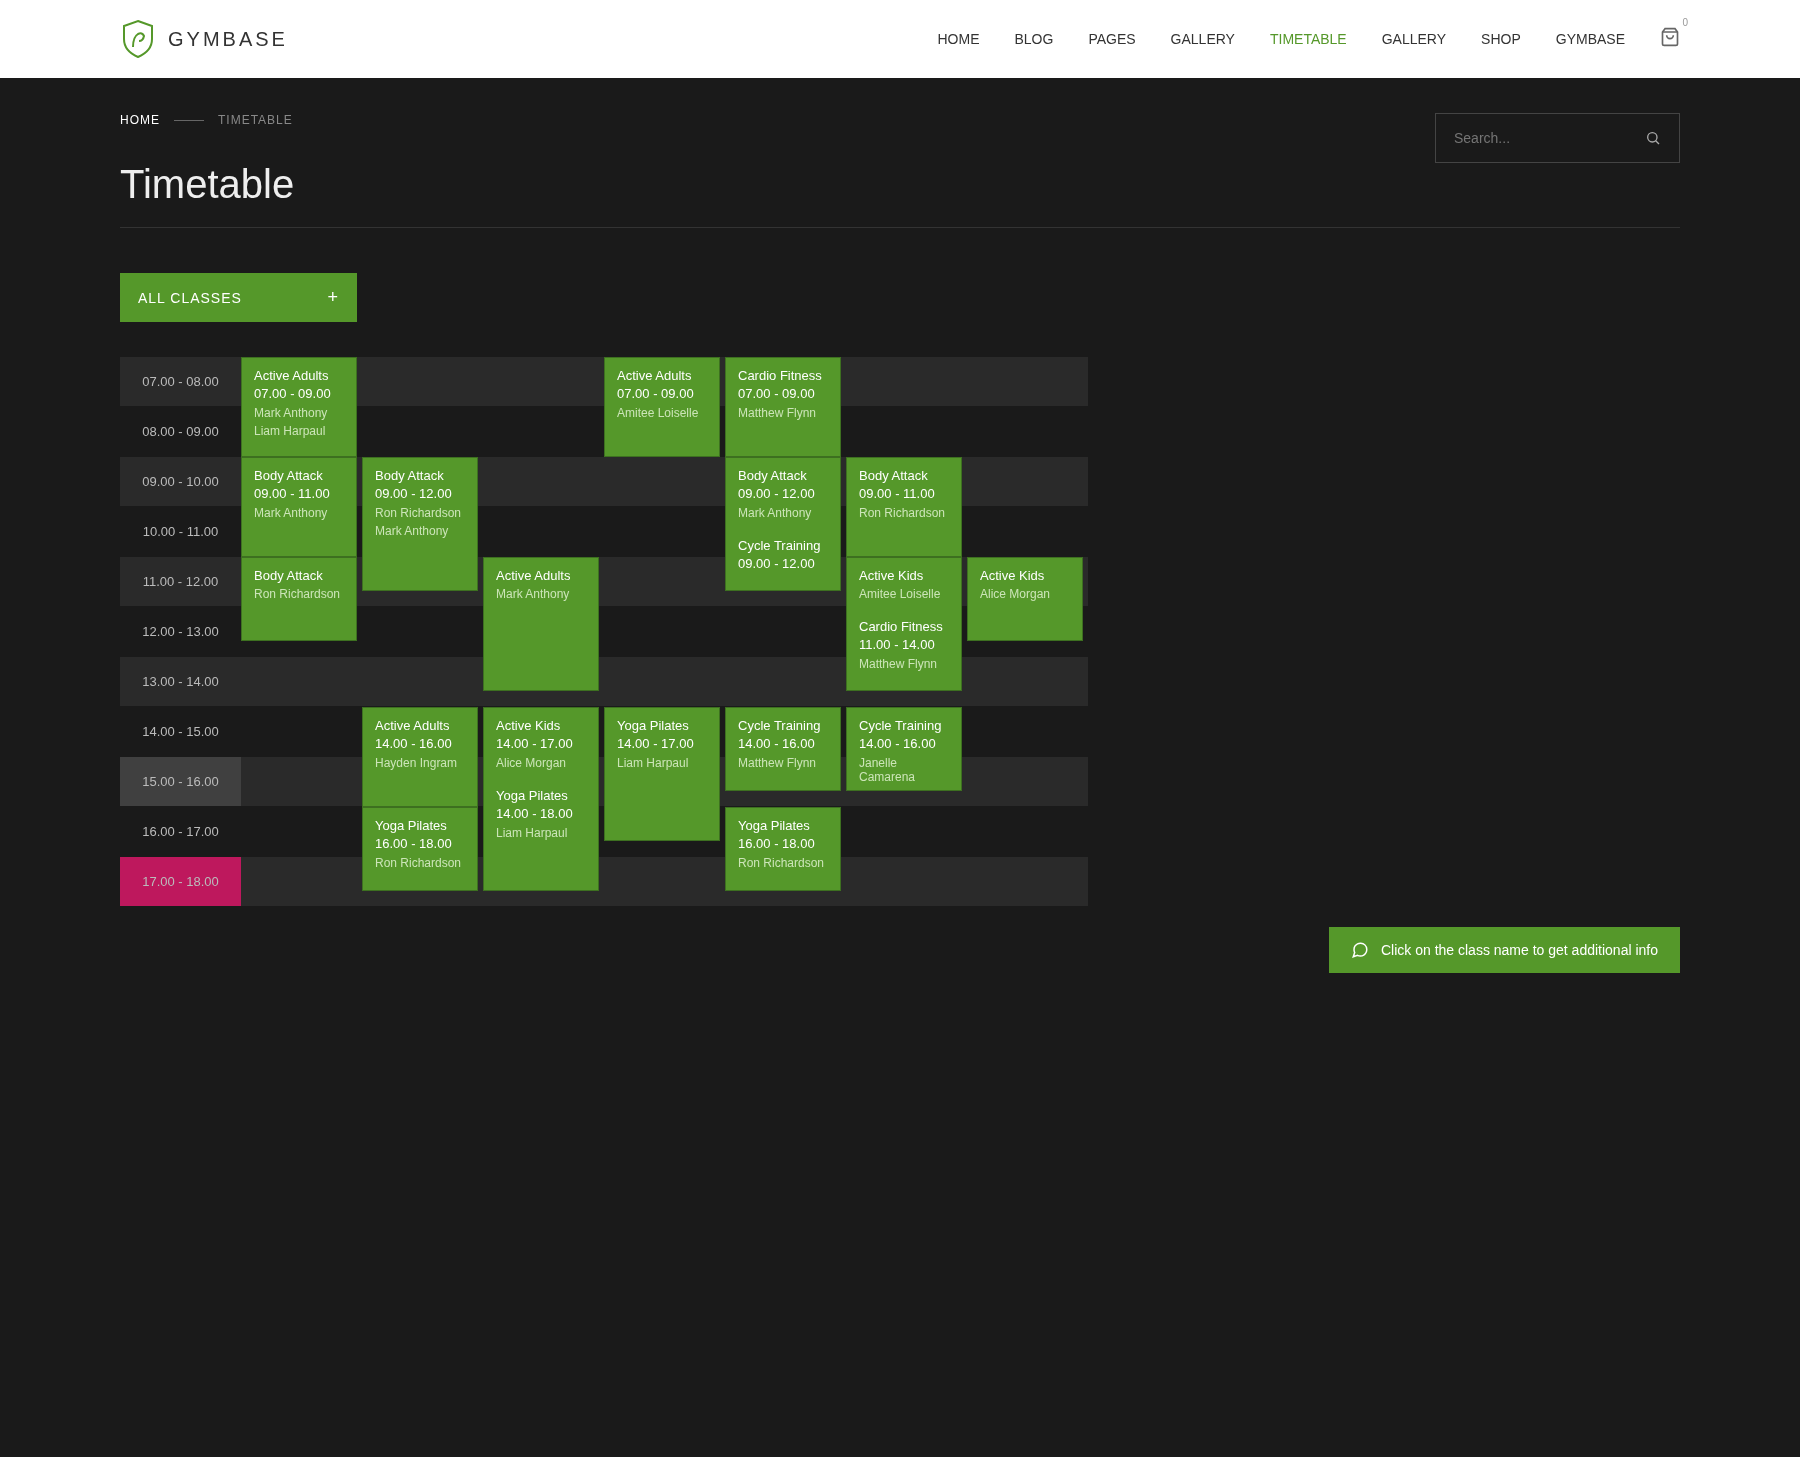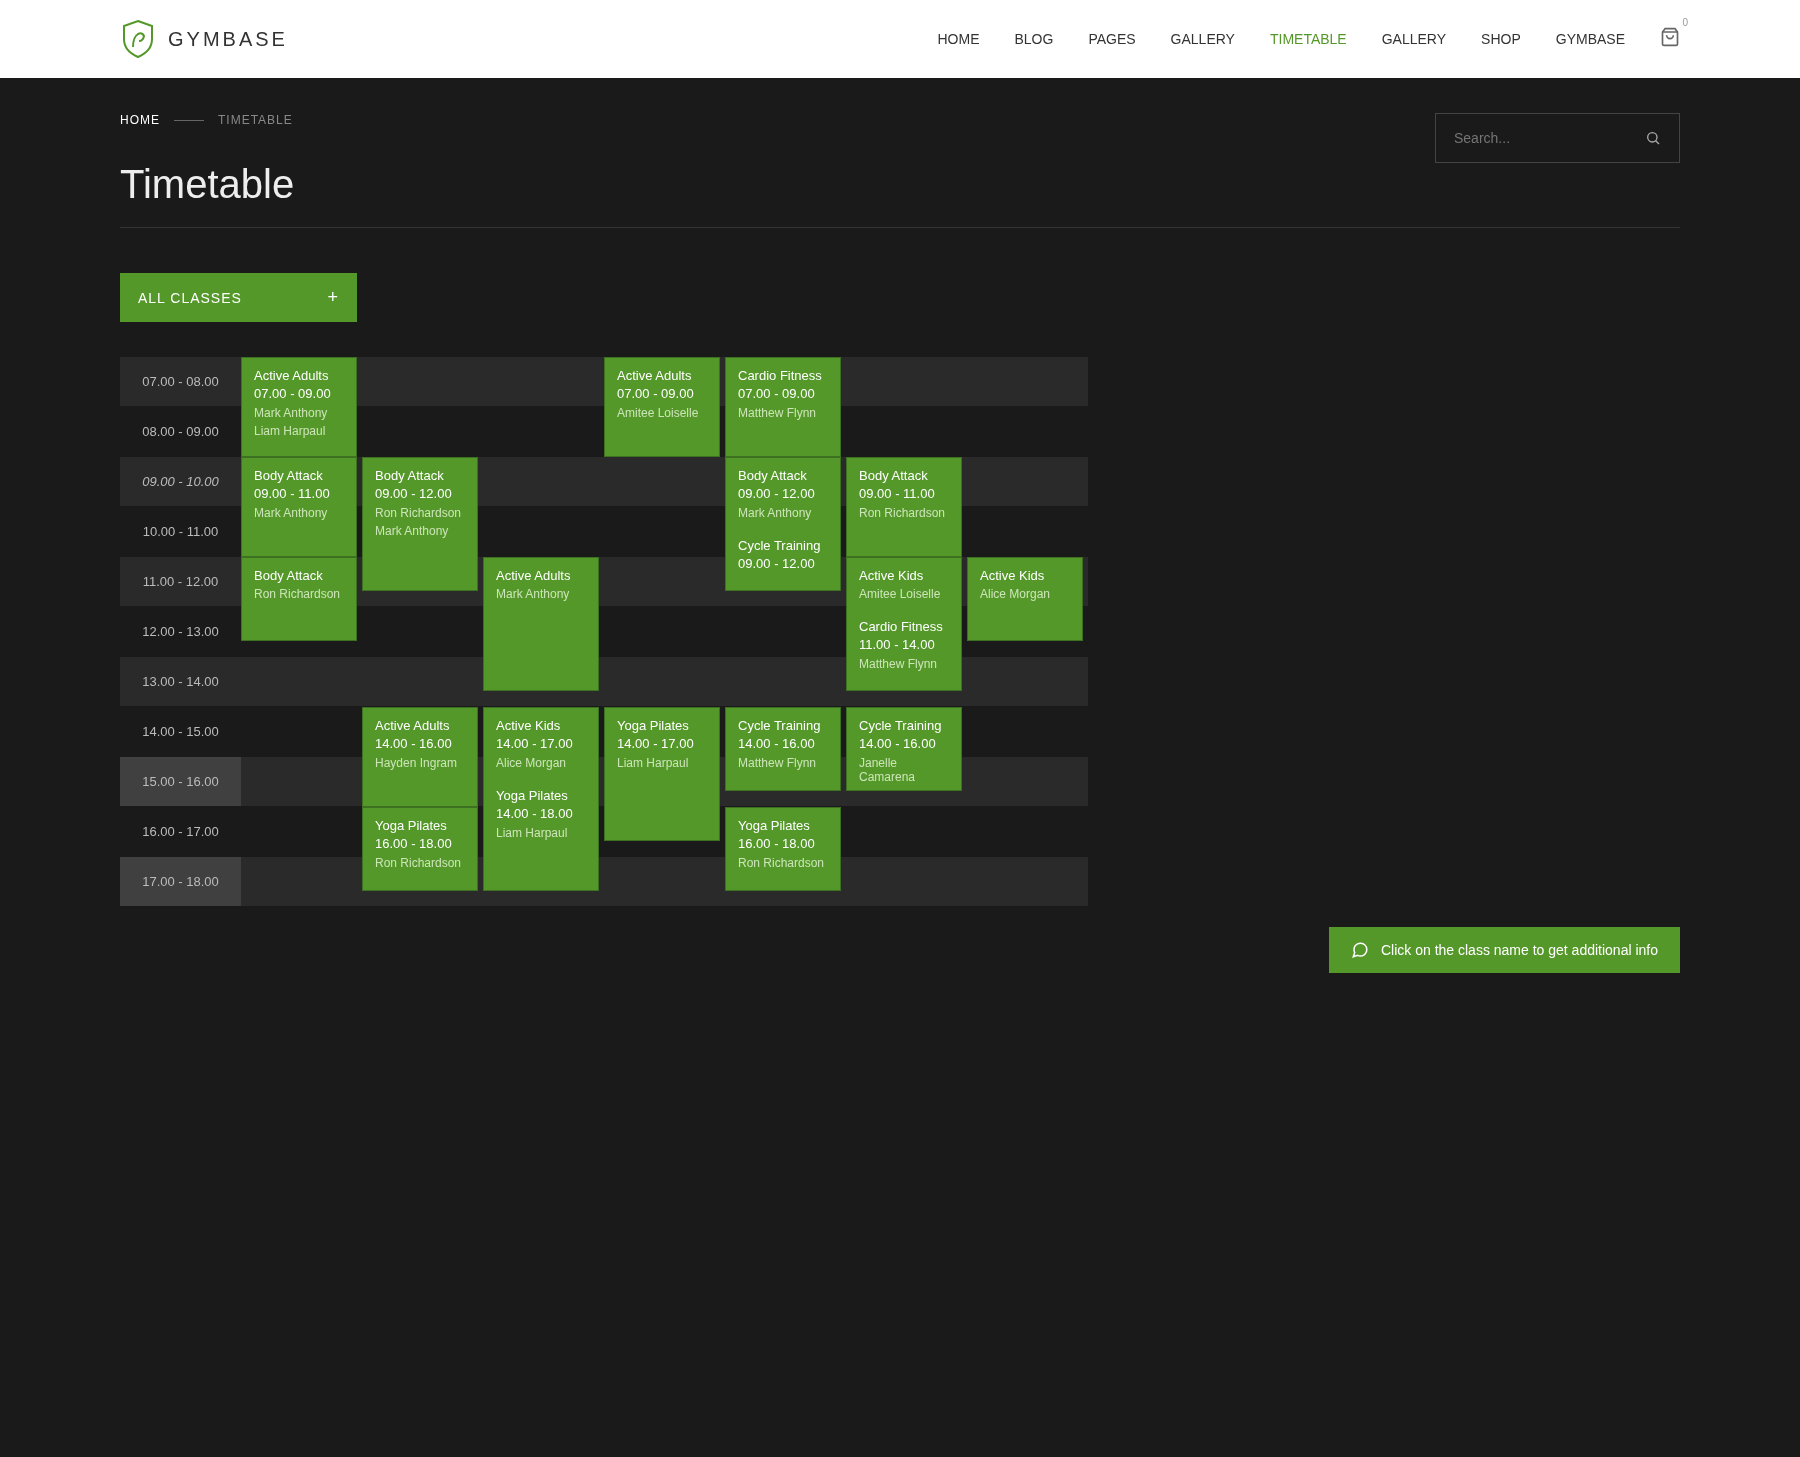--- a/index.html
+++ b/index.html
@@ -87,29 +87,29 @@
 <div class="filter-btn">
 <span>ALL CLASSES</span>
 <span class="plus">+</span>
 </div>
 
 <div class="timetable">
 <div class="grid-body">
 <div class="time-col" id="time-col">
           <div class="time-label " style="background: rgb(42, 42, 42);">07.00 - 08.00</div>
           <div class="time-label" style="background: rgb(26, 26, 26);">08.00 - 09.00</div>
-          <div class="time-label " style="background: rgb(42, 42, 42); font-style: italic;">09.00 - 10.00</div>
+          <div class="time-label " style="background: rgb(42, 42, 42);">09.00 - 10.00</div>
           <div class="time-label" style="background: rgb(26, 26, 26);">10.00 - 11.00</div>
           <div class="time-label " style="background: rgb(42, 42, 42);">11.00 - 12.00</div>
           <div class="time-label" style="background: rgb(26, 26, 26);">12.00 - 13.00</div>
           <div class="time-label " style="background: rgb(42, 42, 42);">13.00 - 14.00</div>
           <div class="time-label" style="background: rgb(26, 26, 26);">14.00 - 15.00</div>
           <div class="time-label " style="background: #404040;">15.00 - 16.00</div>
           <div class="time-label" style="background: rgb(26, 26, 26);">16.00 - 17.00</div>
-          <div class="time-label " style="background: #404040;">17.00 - 18.00</div>
+          <div class="time-label " style="background: #be185d;">17.00 - 18.00</div>
         </div>
 <div class="day-col" id="col-monday">
           <div class="cell-bg dark" style="top: 0px; background: rgb(42, 42, 42);"></div>
           <div class="cell-bg" style="top: 50px; background: rgb(26, 26, 26);"></div>
           <div class="cell-bg dark" style="top: 100px; background: rgb(42, 42, 42);"></div>
           <div class="cell-bg" style="top: 150px; background: rgb(26, 26, 26);"></div>
           <div class="cell-bg dark" style="top: 200px; background: rgb(42, 42, 42);"></div>
           <div class="cell-bg" style="top: 250px; background: rgb(26, 26, 26);"></div>
           <div class="cell-bg dark" style="top: 300px; background: rgb(42, 42, 42);"></div>
           <div class="cell-bg" style="top: 350px; background: rgb(26, 26, 26);"></div>

